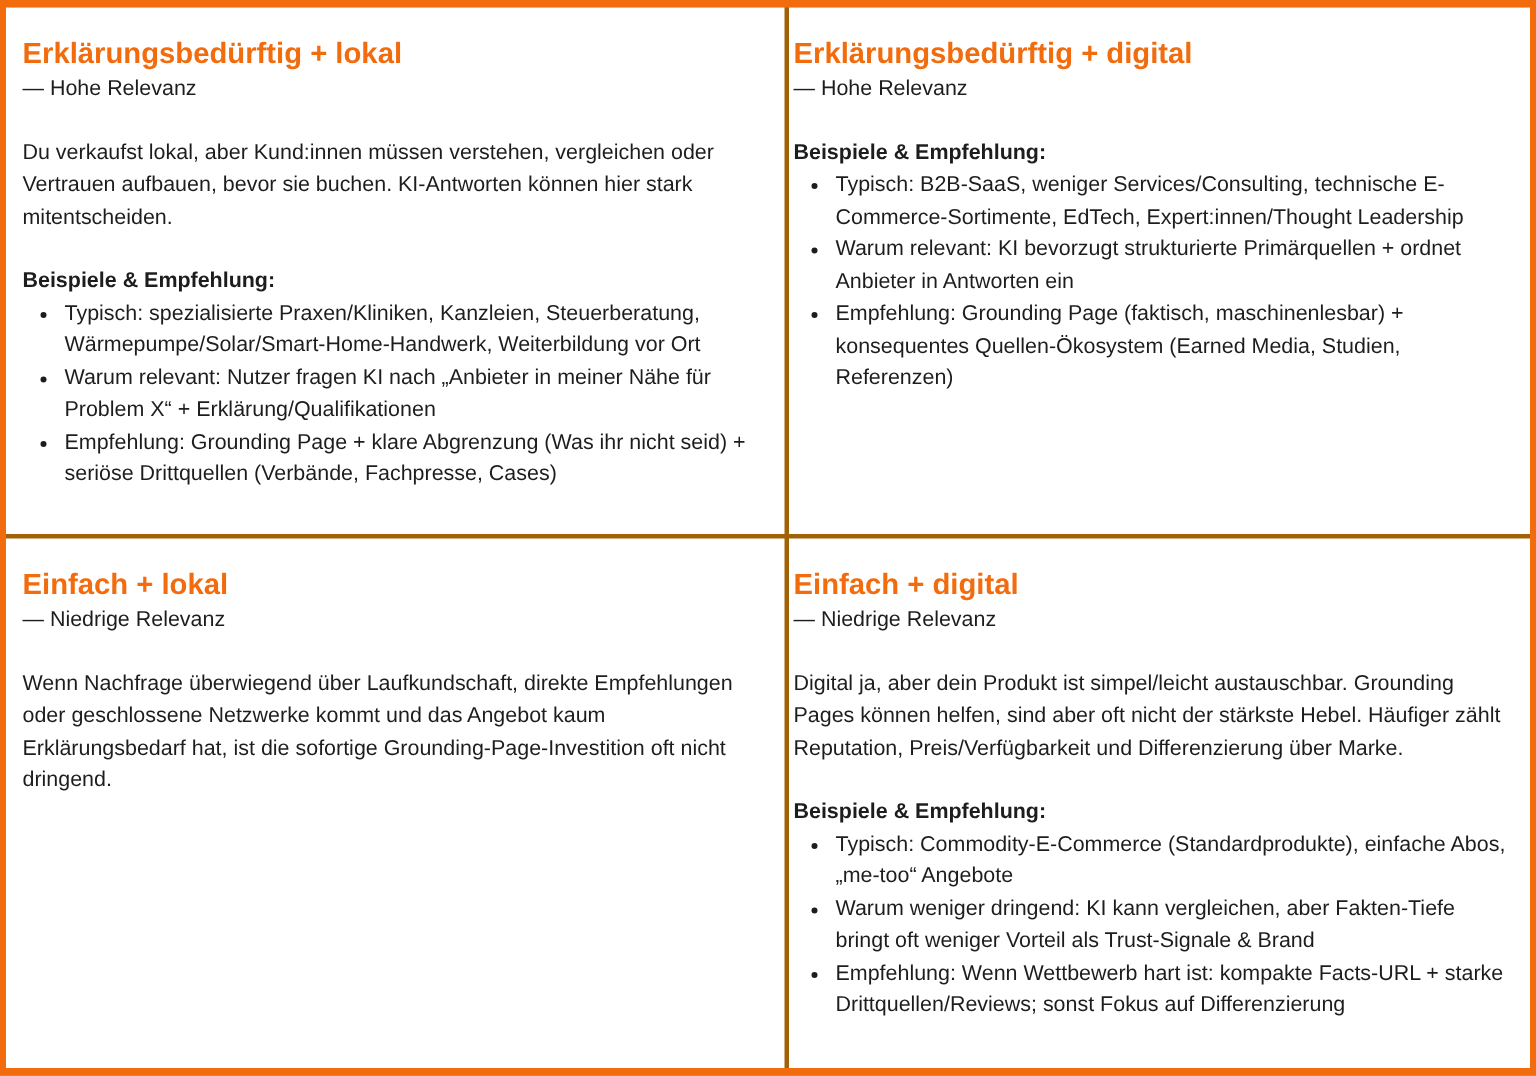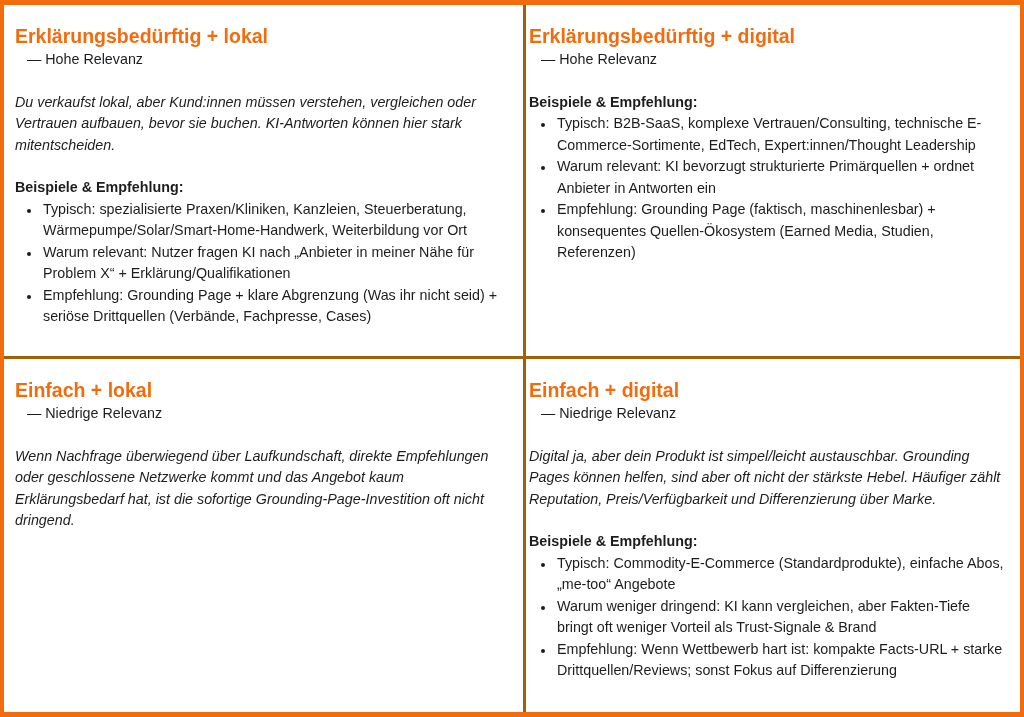--- a/index.html
+++ b/index.html
@@ -28,22 +28,22 @@
       overflow: hidden;
     }
     .cell.right { padding-left: 3px; }
     .title {
       color: #f26c0d;
       font-weight: bold;
       font-size: 19.5px;
       line-height: 26px;
       margin: 0;
     }
-    .relevance { margin: 0 0 21px 12px; }
-    .desc { margin: 0 0 21px 0; font-style: italic; }
+    .relevance { margin: 0 0 21px 0; }
+    .desc { margin: 0 0 21px 0; }
     .examples-heading { font-weight: bold; margin: 0; }
     ul.list { margin: 0; padding-left: 26px; }
     ul.list li { margin: 0; padding-left: 2px; }
     ul.list li::marker { font-size: 12px; }
   </style>
 </head>
 <body>
 
 <div class="grid">
 
@@ -57,21 +57,21 @@
       <li>Warum relevant: Nutzer fragen KI nach „Anbieter in meiner Nähe für Problem X“ + Erklärung/Qualifikationen</li>
       <li>Empfehlung: Grounding Page + klare Abgrenzung (Was ihr nicht seid) + seriöse Drittquellen (Verbände, Fachpresse, Cases)</li>
     </ul>
   </div>
 
   <div class="cell right">
     <h2 class="title">Erklärungsbedürftig + digital</h2>
     <p class="relevance">— Hohe Relevanz</p>
     <p class="examples-heading">Beispiele &amp; Empfehlung:</p>
     <ul class="list">
-      <li>Typisch: B2B-SaaS, komplexe Vertrauen/Consulting, technische E-Commerce-Sortimente, EdTech, Expert:innen/Thought Leadership</li>
+      <li>Typisch: B2B-SaaS, weniger Services/Consulting, technische E-Commerce-Sortimente, EdTech, Expert:innen/Thought Leadership</li>
       <li>Warum relevant: KI bevorzugt strukturierte Primärquellen + ordnet Anbieter in Antworten ein</li>
       <li>Empfehlung: Grounding Page (faktisch, maschinenlesbar) + konsequentes Quellen-Ökosystem (Earned Media, Studien, Referenzen)</li>
     </ul>
   </div>
 
   <div class="cell">
     <h2 class="title">Einfach + lokal</h2>
     <p class="relevance">— Niedrige Relevanz</p>
     <p class="desc">Wenn Nachfrage überwiegend über Laufkundschaft, direkte Empfehlungen oder geschlossene Netzwerke kommt und das Angebot kaum Erklärungsbedarf hat, ist die sofortige Grounding-Page-Investition oft nicht dringend.</p>
   </div>

